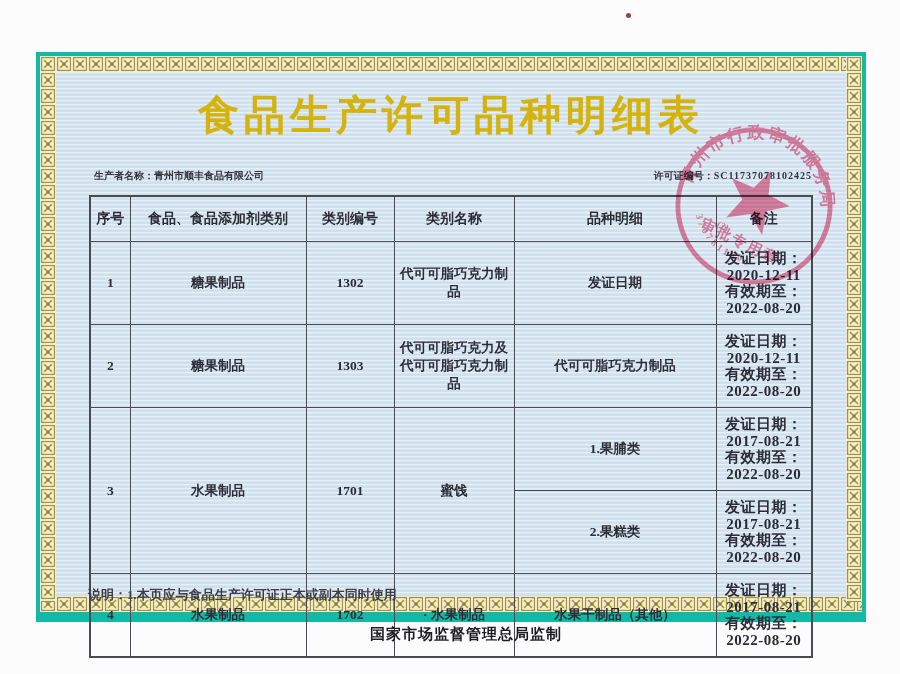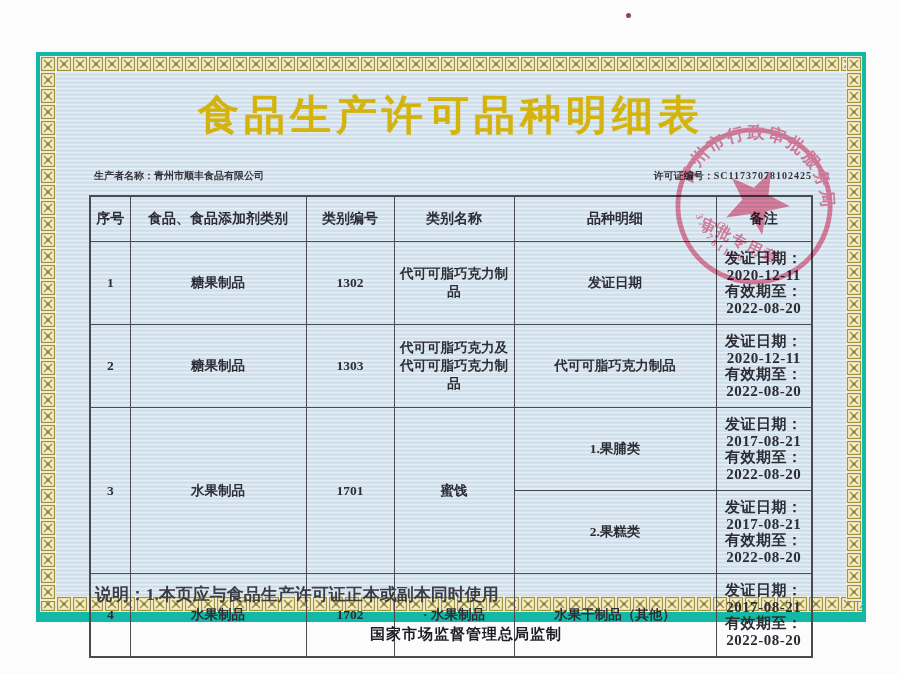--- a/index.html
+++ b/index.html
@@ -55,22 +55,22 @@
   table.license th{height:28px;font-size:14px;}
   td.cell-detail{text-align:left;padding-left:10px;}
   td.cell-remark{
     text-align:left;padding-left:6px;white-space:pre-line;
     line-height:16.5px;font-size:15px;letter-spacing:.5px;
   }
   tr.r1{height:68px;} tr.r2{height:72px;}
   tr.r3a{height:69px;} tr.r3b{height:69px;} tr.r4{height:70px;}
   
   .notes{
-    position:absolute;left:59px;top:533px;z-index:6;
-    font-size:17px;font-weight:700;color:#3c3c44;line-height:19px;
+    position:absolute;left:52px;top:533px;z-index:6;
+    font-size:13px;font-weight:700;color:#3c3c44;line-height:19px;
   }
   .note-2{margin-left:37px;margin-top:2px;}
   .made-by{
     position:absolute;left:16px;top:625px;width:900px;text-align:center;
     font-size:15px;font-weight:bold;color:#1d1d24;letter-spacing:1px;
   }
   
   .stamp{
     position:absolute;left:669px;top:121px;width:170px;height:170px;
     transform:rotate(26deg);

